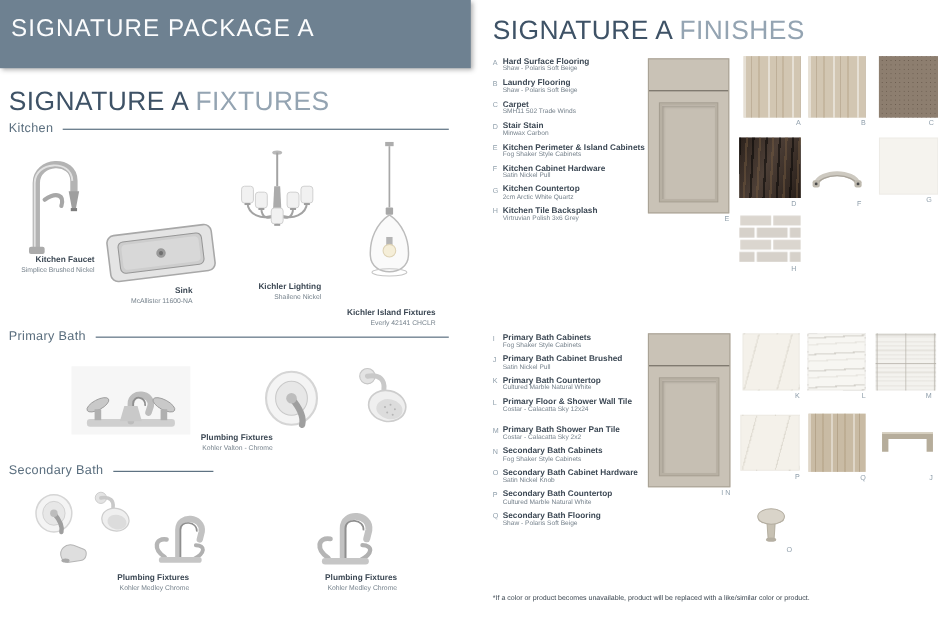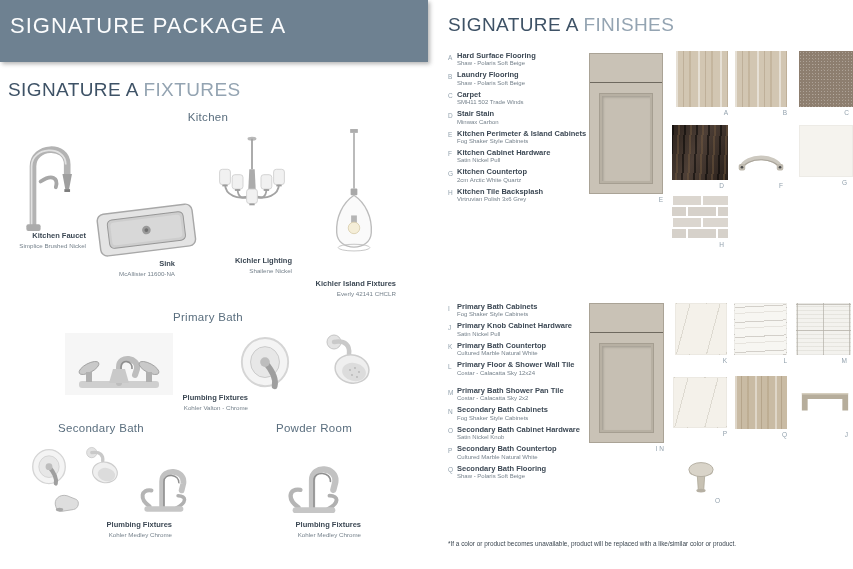--- a/index.html
+++ b/index.html
@@ -5,25 +5,25 @@
   html,body { margin:0; padding:0; background:#fff; }
   body { font-family:"Liberation Sans", sans-serif; }
   #canvas { position:relative; width:853px; height:569px; background:#ffffff; overflow:hidden; }
 
   
   .banner { position:absolute; left:0; top:0; width:428px; height:62px;
             background:#6e8191; box-shadow:2px 2px 4px rgba(90,90,90,.45); }
   .banner .t { margin:0; padding:13px 0 0 10px; font-size:22px; font-weight:400;
                letter-spacing:1px; color:#fbfcfd; white-space:nowrap; }
 
-  .bighead { position:absolute; font-size:19px; letter-spacing:.4px; white-space:nowrap; }
+  .bighead { position:absolute; font-size:24px; letter-spacing:.4px; white-space:nowrap; }
   .bighead .dark { color:#3e5266; }
   .bighead .light { color:#94a4b2; }
 
-  .room { position:absolute; display:flex; align-items:center;flex-direction:column; }
+  .room { position:absolute; display:flex; align-items:center; }
   .room .lbl { font-size:11.5px; color:#5a6e7e; letter-spacing:.3px; white-space:nowrap; }
   .room .rule { flex:1; height:1px; background:#4d6375; margin-left:9px; }
 
   .figcap { position:absolute; text-align:right; width:84px; }
   .figcap .nm { font-size:7.5px; font-weight:bold; color:#3c4854; line-height:1.15; }
   .figcap .dt { font-size:6.2px; color:#76828c; margin-top:1px; line-height:1.15; }
 
   .fig { position:absolute; }
   .card { background:#f6f6f6; }
 
@@ -167,21 +167,21 @@
       <ellipse cx="25" cy="123.5" rx="16.5" ry="3.5" fill="none" stroke="#c4c4c4" stroke-width="1"></ellipse>
       <rect x="22" y="90" width="6" height="8" fill="#b5b5b5"></rect>
       <circle cx="25" cy="103" r="6" fill="#f5eed8" stroke="#ddd2b4" stroke-width="1"></circle>
     </svg>
   </div>
   <div class="figcap" style="left:312px; top:280px;">
     <div class="nm">Kichler Island Fixtures</div>
     <div class="dt">Everly 42141 CHCLR</div>
   </div>
 
-  <div class="room" style="left:8px; top:311px; width:400px;">
+  <div class="room" style="left:8px; top:300px; width:400px;">
     <span class="lbl">Primary Bath</span>
     <span class="rule"></span>
   </div>
 
   <div class="fig card" style="left:65px; top:333px; width:108px; height:62px;">
     <svg width="108" height="62" viewBox="0 0 108 62">
       <rect x="14" y="48" width="80" height="7" rx="3" fill="#cfcfcf"></rect>
       <path d="M54,50 L54,34 C54,22 74,24 72,36 L70,42" fill="none" stroke="#bdbdbd" stroke-width="6" stroke-linecap="round"></path>
       <path d="M56,49 L56,34 C56,26 68,27 67,36" fill="none" stroke="#8f8f8f" stroke-width="1.6"></path>
       <path d="M44,50 L48,36 L60,36 L64,50 Z" fill="#c9c9c9"></path>
@@ -219,24 +219,20 @@
 
   <div class="figcap" style="left:164px; top:394px;">
     <div class="nm">Plumbing Fixtures</div>
     <div class="dt">Kohler Valton - Chrome</div>
   </div>
 
   <div class="room" style="left:8px; top:422px; width:186px;">
     <span class="lbl">Secondary Bath</span>
     <span class="rule"></span>
   </div>
-  <div class="room" style="left:222px; top:422px; width:184px;">
-    <span class="lbl">Powder Room</span>
-    <span class="rule"></span>
-  </div>
 
   <div class="fig" style="left:30px; top:448px;">
     <svg width="38" height="40" viewBox="0 0 56 58">
       <ellipse cx="28" cy="27" rx="24" ry="25" fill="#f4f4f4" stroke="#d5d5d5" stroke-width="2"></ellipse>
       <ellipse cx="28" cy="27" rx="15" ry="16" fill="#e7e7e7" stroke="#c9c9c9" stroke-width="1"></ellipse>
       <path d="M28,27 C34,34 40,44 38,52" fill="none" stroke="#9f9f9f" stroke-width="6" stroke-linecap="round"></path>
       <circle cx="28" cy="27" r="5" fill="#bdbdbd"></circle>
     </svg>
   </div>
   <div class="fig" style="left:80px; top:446px;">
@@ -349,21 +345,21 @@
     <div class="fin-item">
       <span class="ltr">I</span>
       <span class="tx">
           <span class="t" style="display:block">Primary Bath Cabinets</span>
           <span class="d" style="display:block">Fog Shaker Style Cabinets</span>
         </span>
     </div>
     <div class="fin-item">
       <span class="ltr">J</span>
       <span class="tx">
-          <span class="t" style="display:block">Primary Knob Cabinet Hardware</span>
+          <span class="t" style="display:block">Primary Bath Cabinet Brushed</span>
           <span class="d" style="display:block">Satin Nickel Pull</span>
         </span>
     </div>
     <div class="fin-item">
       <span class="ltr">K</span>
       <span class="tx">
           <span class="t" style="display:block">Primary Bath Countertop</span>
           <span class="d" style="display:block">Cultured Marble Natural White</span>
         </span>
     </div>

